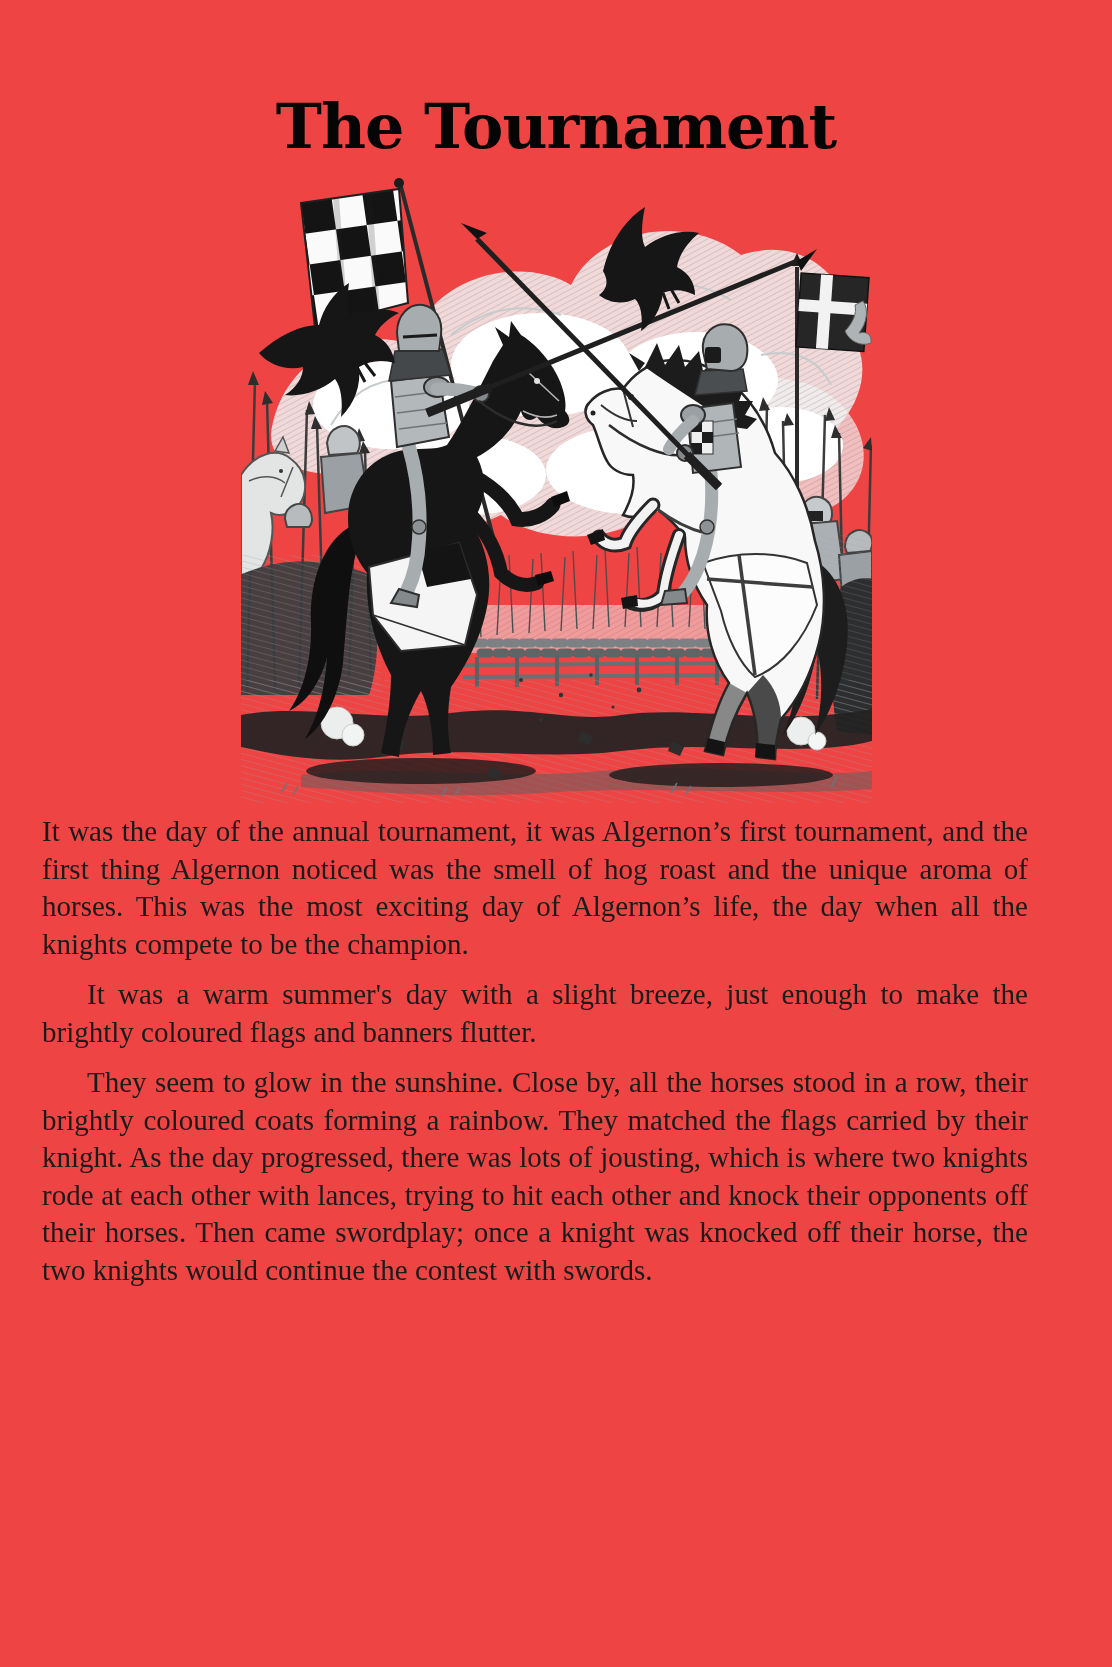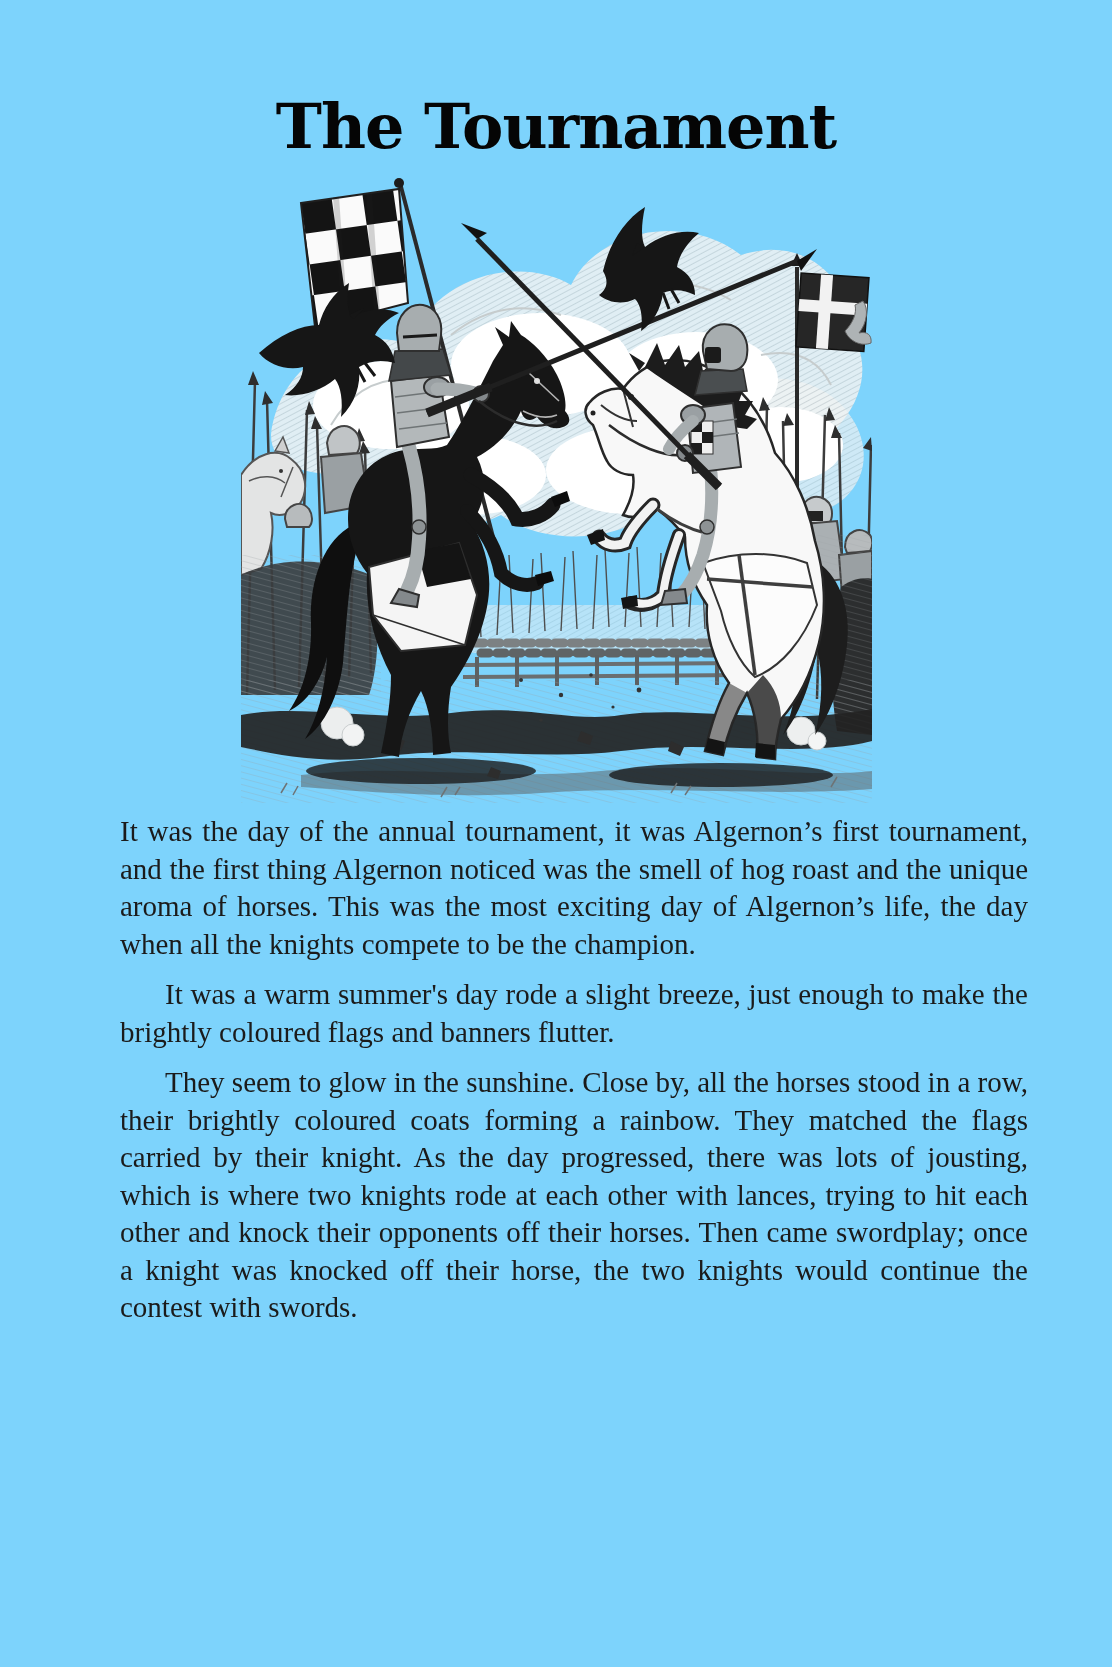--- a/index.html
+++ b/index.html
@@ -1,20 +1,20 @@
 <!DOCTYPE html>
 <html><head>
 <meta charset="utf-8">
 <style>
   html,body{margin:0;padding:0;background:#ffffff;}
   .page{
     position:relative;
     width:1112px;height:1667px;
     margin:0 auto;
-    background:#7dd3fc;
+    background:#ef4444;
     color:#1b1b1b;
     font-family:"Liberation Serif", serif;
     overflow:hidden;
   }
   .title{
     margin:0;
     padding-top:92px;
     text-align:center;
     font-family:"DejaVu Serif", serif;
     font-weight:700;
@@ -22,21 +22,21 @@
     line-height:1.12;
     letter-spacing:-1px;
     color:#050505;
   }
   .art-wrap{
     width:631px;height:628px;
     margin:14px auto 0 auto;
   }
   .art-wrap svg{display:block;width:631px;height:628px;}
   .bodytext{
-    margin:10px 84px 0 120px;
+    margin:10px 84px 0 42px;
     font-size:29px;
     line-height:37.5px;
     text-align:justify;
   }
   .bodytext p{margin:0 0 13px 0;}
   .bodytext p.ind{text-indent:45px;}
 </style>
 </head>
 <body>
 
@@ -235,17 +235,17 @@
       <g transform="translate(352,10)">
         <path d="M10,86 C16,60 30,36 52,22 C48,40 48,54 52,62 C68,50 88,44 106,48 C94,58 86,70 84,82 C96,88 102,98 102,110 C90,104 80,104 70,108 C68,124 60,138 48,146 C50,132 48,120 42,114 C30,120 16,118 6,110 C14,104 16,96 10,86 Z" fill="#161616"></path>
         <path d="M52,62 l-13,9 l5,-13 z" fill="#161616"></path>
         <path d="M70,108 l6,16 M78,104 l8,14" stroke="#161616" stroke-width="3" fill="none"></path>
       </g>
     </svg>
   </div>
 
   <div class="bodytext">
     <p>It was the day of the annual tournament, it was Algernon’s first tournament, and the first thing Algernon noticed was the smell of hog roast and the unique aroma of horses. This was the most exciting day of Algernon’s life, the day when all the knights compete to be the champion.</p>
-    <p class="ind">It was a warm summer's day rode a slight breeze, just enough to make the brightly coloured flags and banners flutter.</p>
+    <p class="ind">It was a warm summer's day with a slight breeze, just enough to make the brightly coloured flags and banners flutter.</p>
     <p class="ind">They seem to glow in the sunshine. Close by, all the horses stood in a row, their brightly coloured coats forming a rainbow. They matched the flags carried by their knight. As the day progressed, there was lots of jousting, which is where two knights rode at each other with lances, trying to hit each other and knock their opponents off their horses. Then came swordplay; once a knight was knocked off their horse, the two knights would continue the contest with swords.</p>
   </div>
 
 </div>
 
 </body></html>

